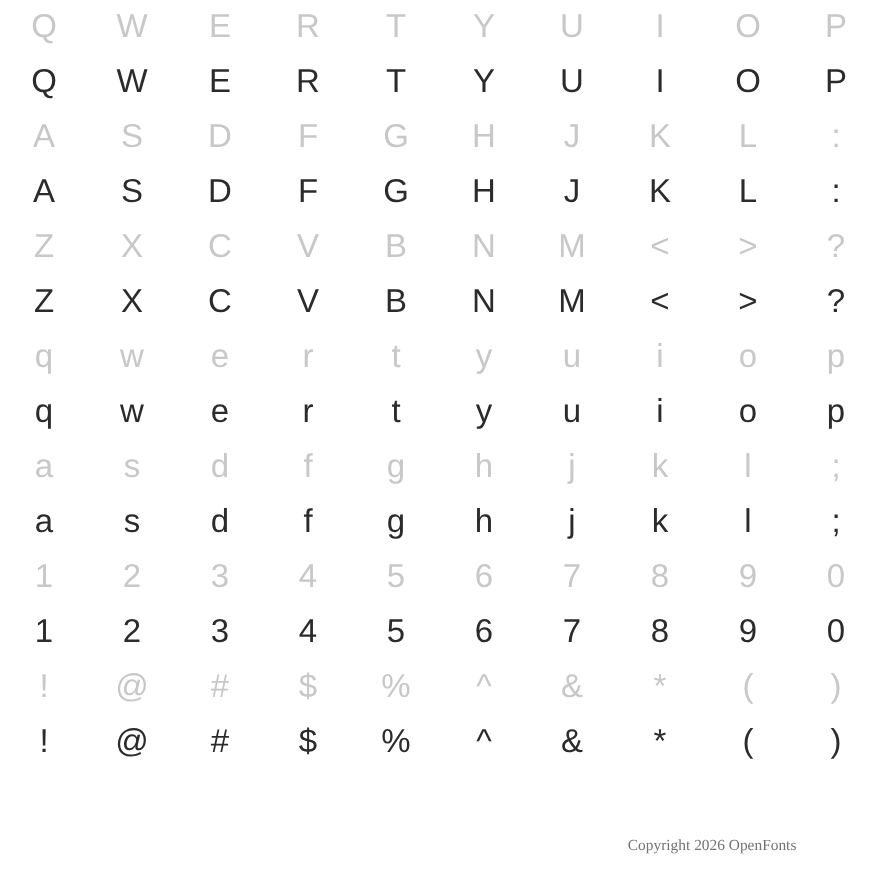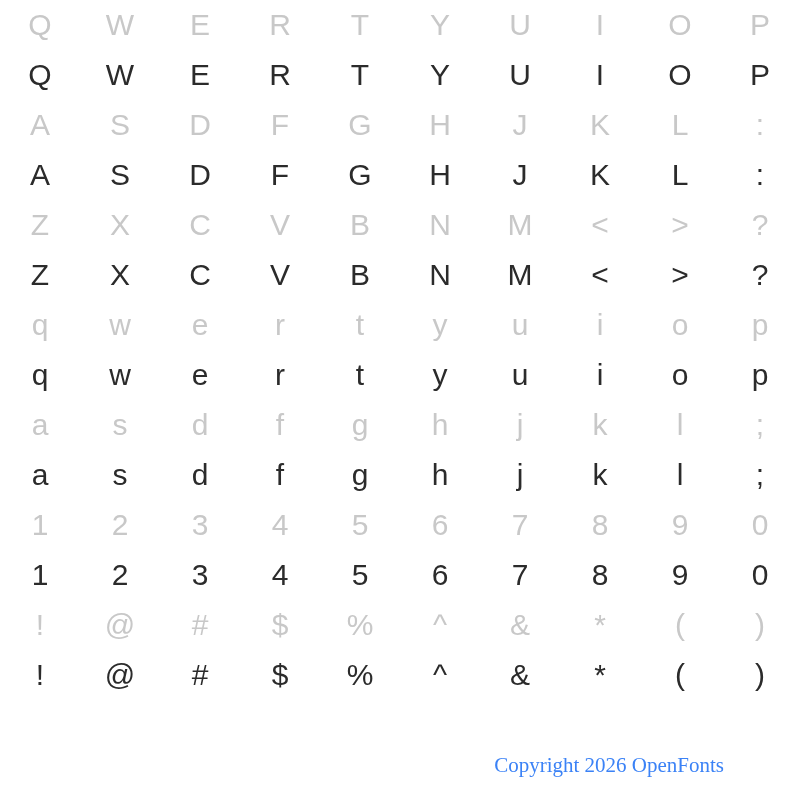--- a/index.html
+++ b/index.html
@@ -48,22 +48,22 @@
     color: #c8c8c8;
   }
   .row-glyph .cell {
     color: #2b2b2b;
   }
   .copyright {
     position: absolute;
     right: 76px;
     bottom: 22px;
     font-family: "Liberation Serif", serif;
-    font-size: 21px;
-    color: #3b82f6;
+    font-size: 14px;
+    color: #737373;
     white-space: nowrap;
   }
 </style>
 </head>
 <body>
 
 <div class="sheet">
   <div class="grid" id="grid">
       <div class="row row-label">
         <div class="cell">Q</div>

